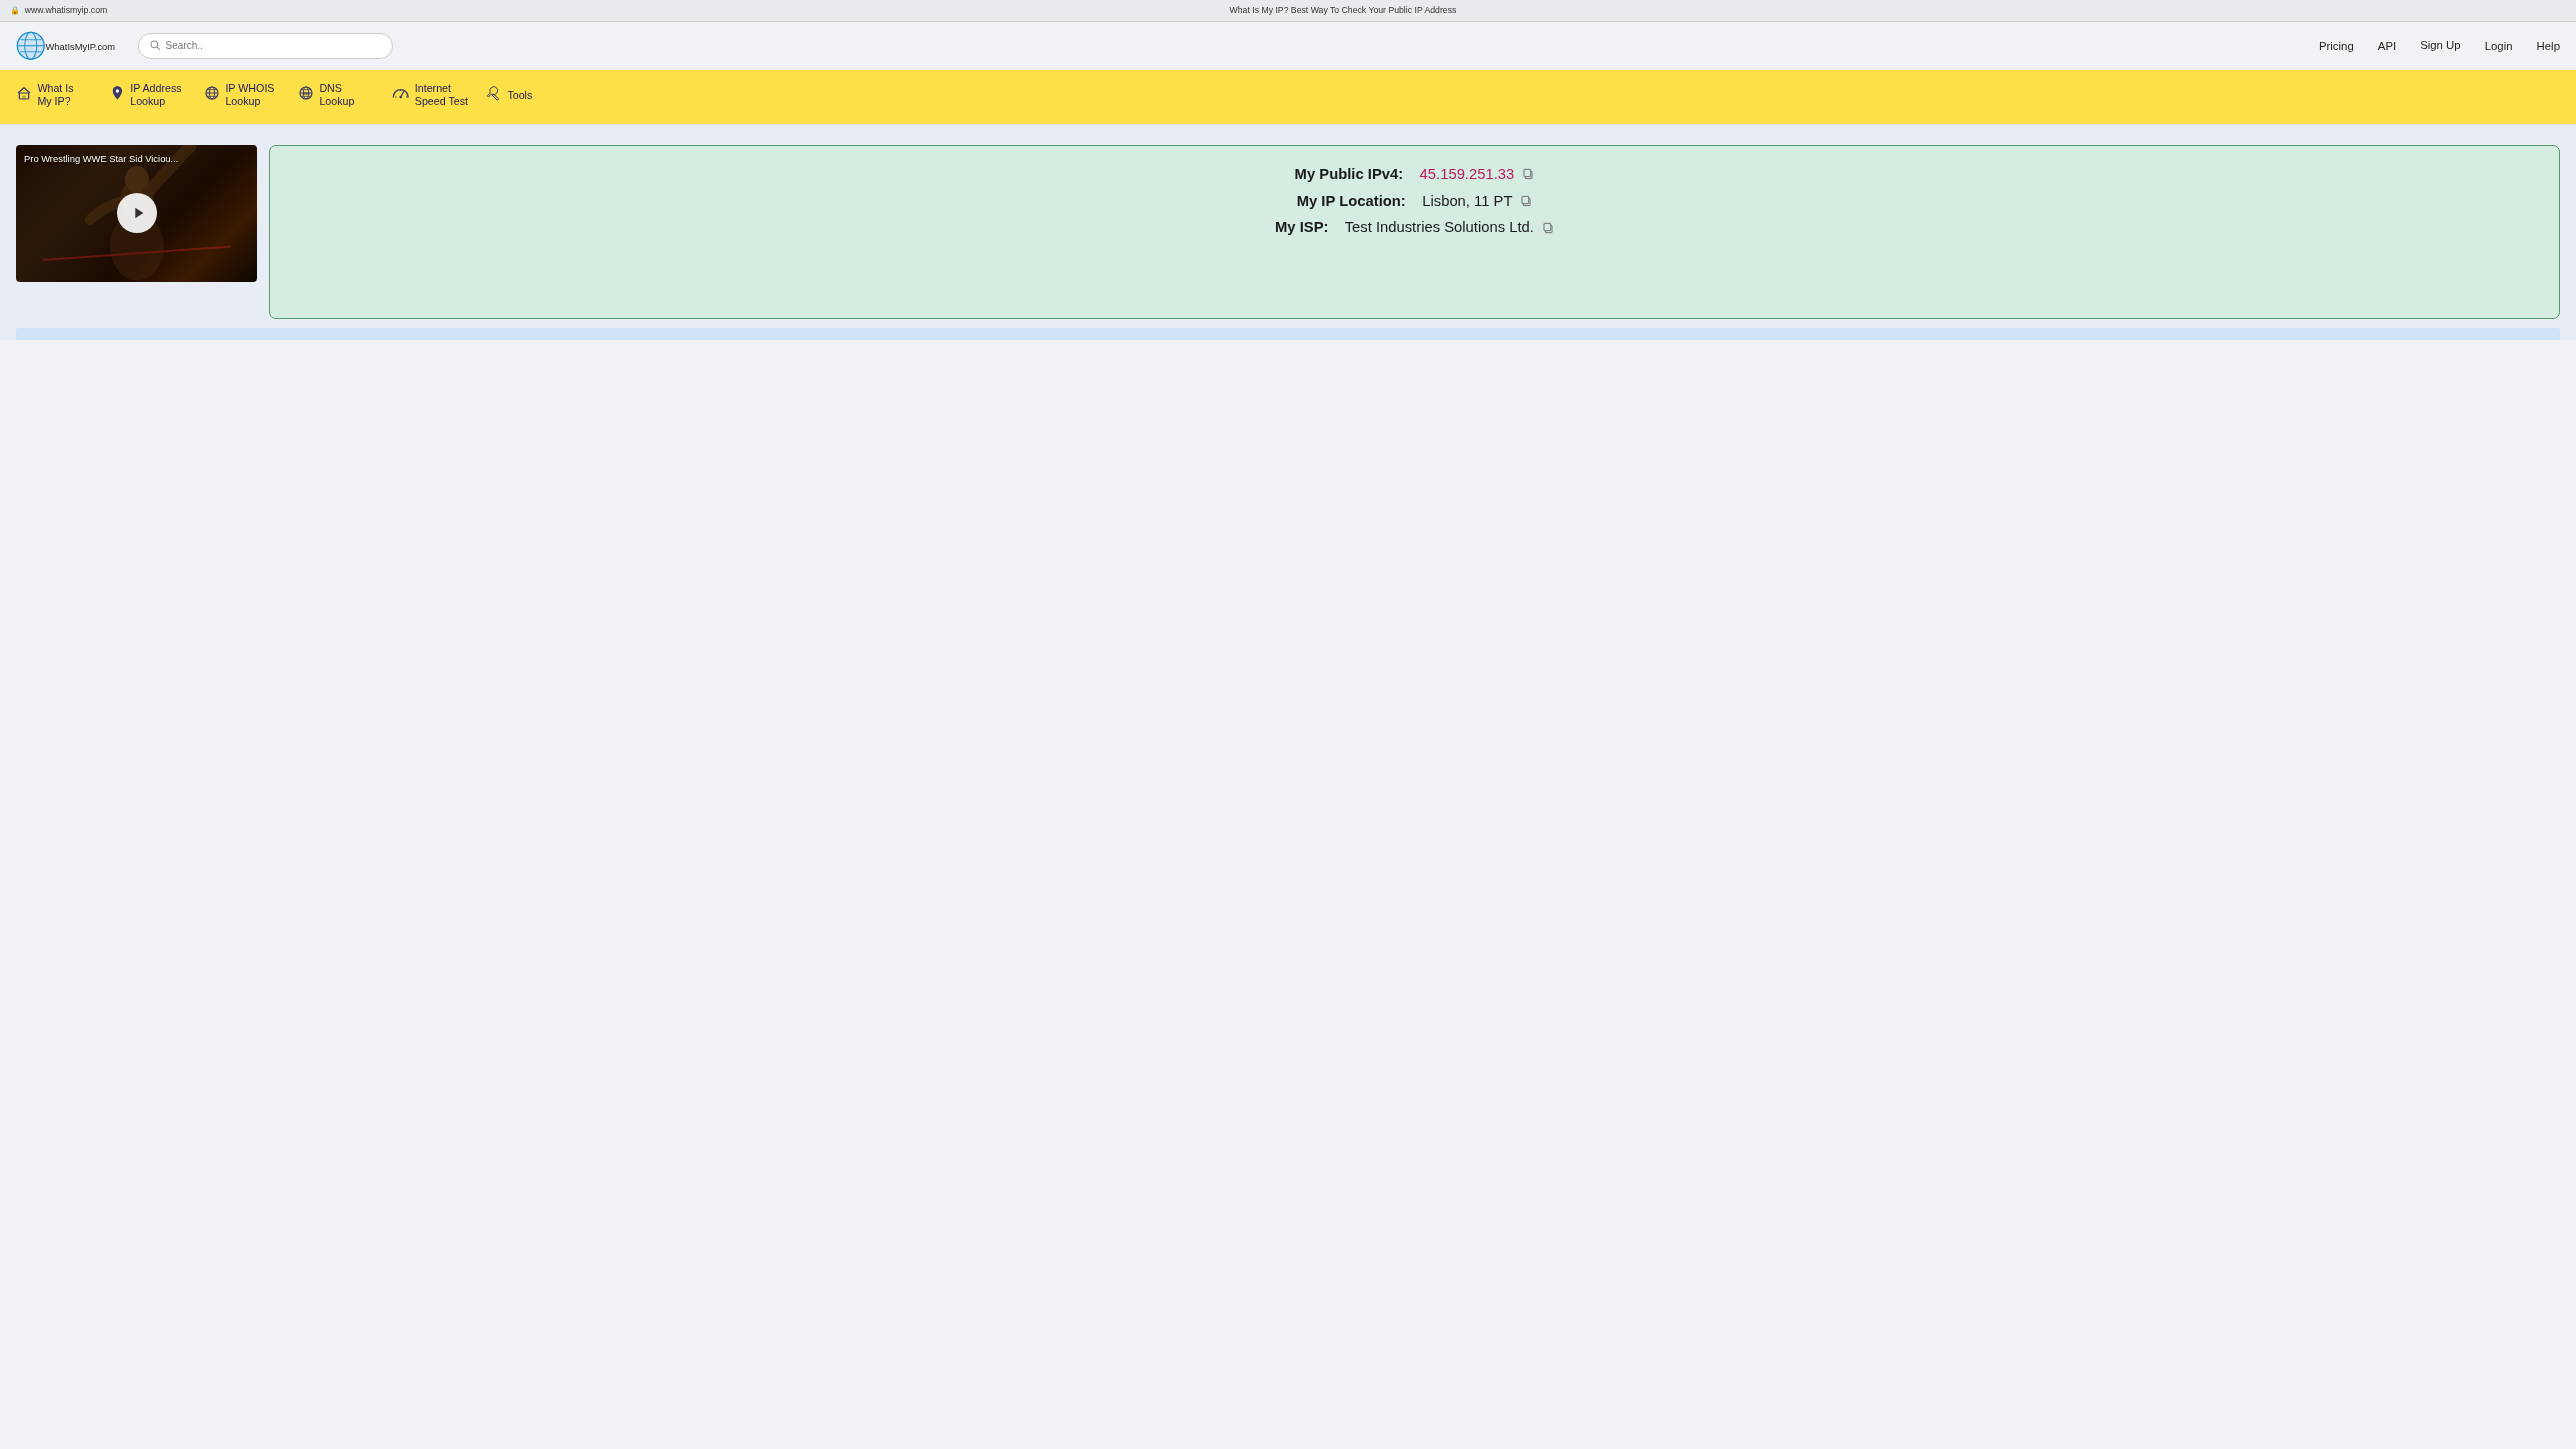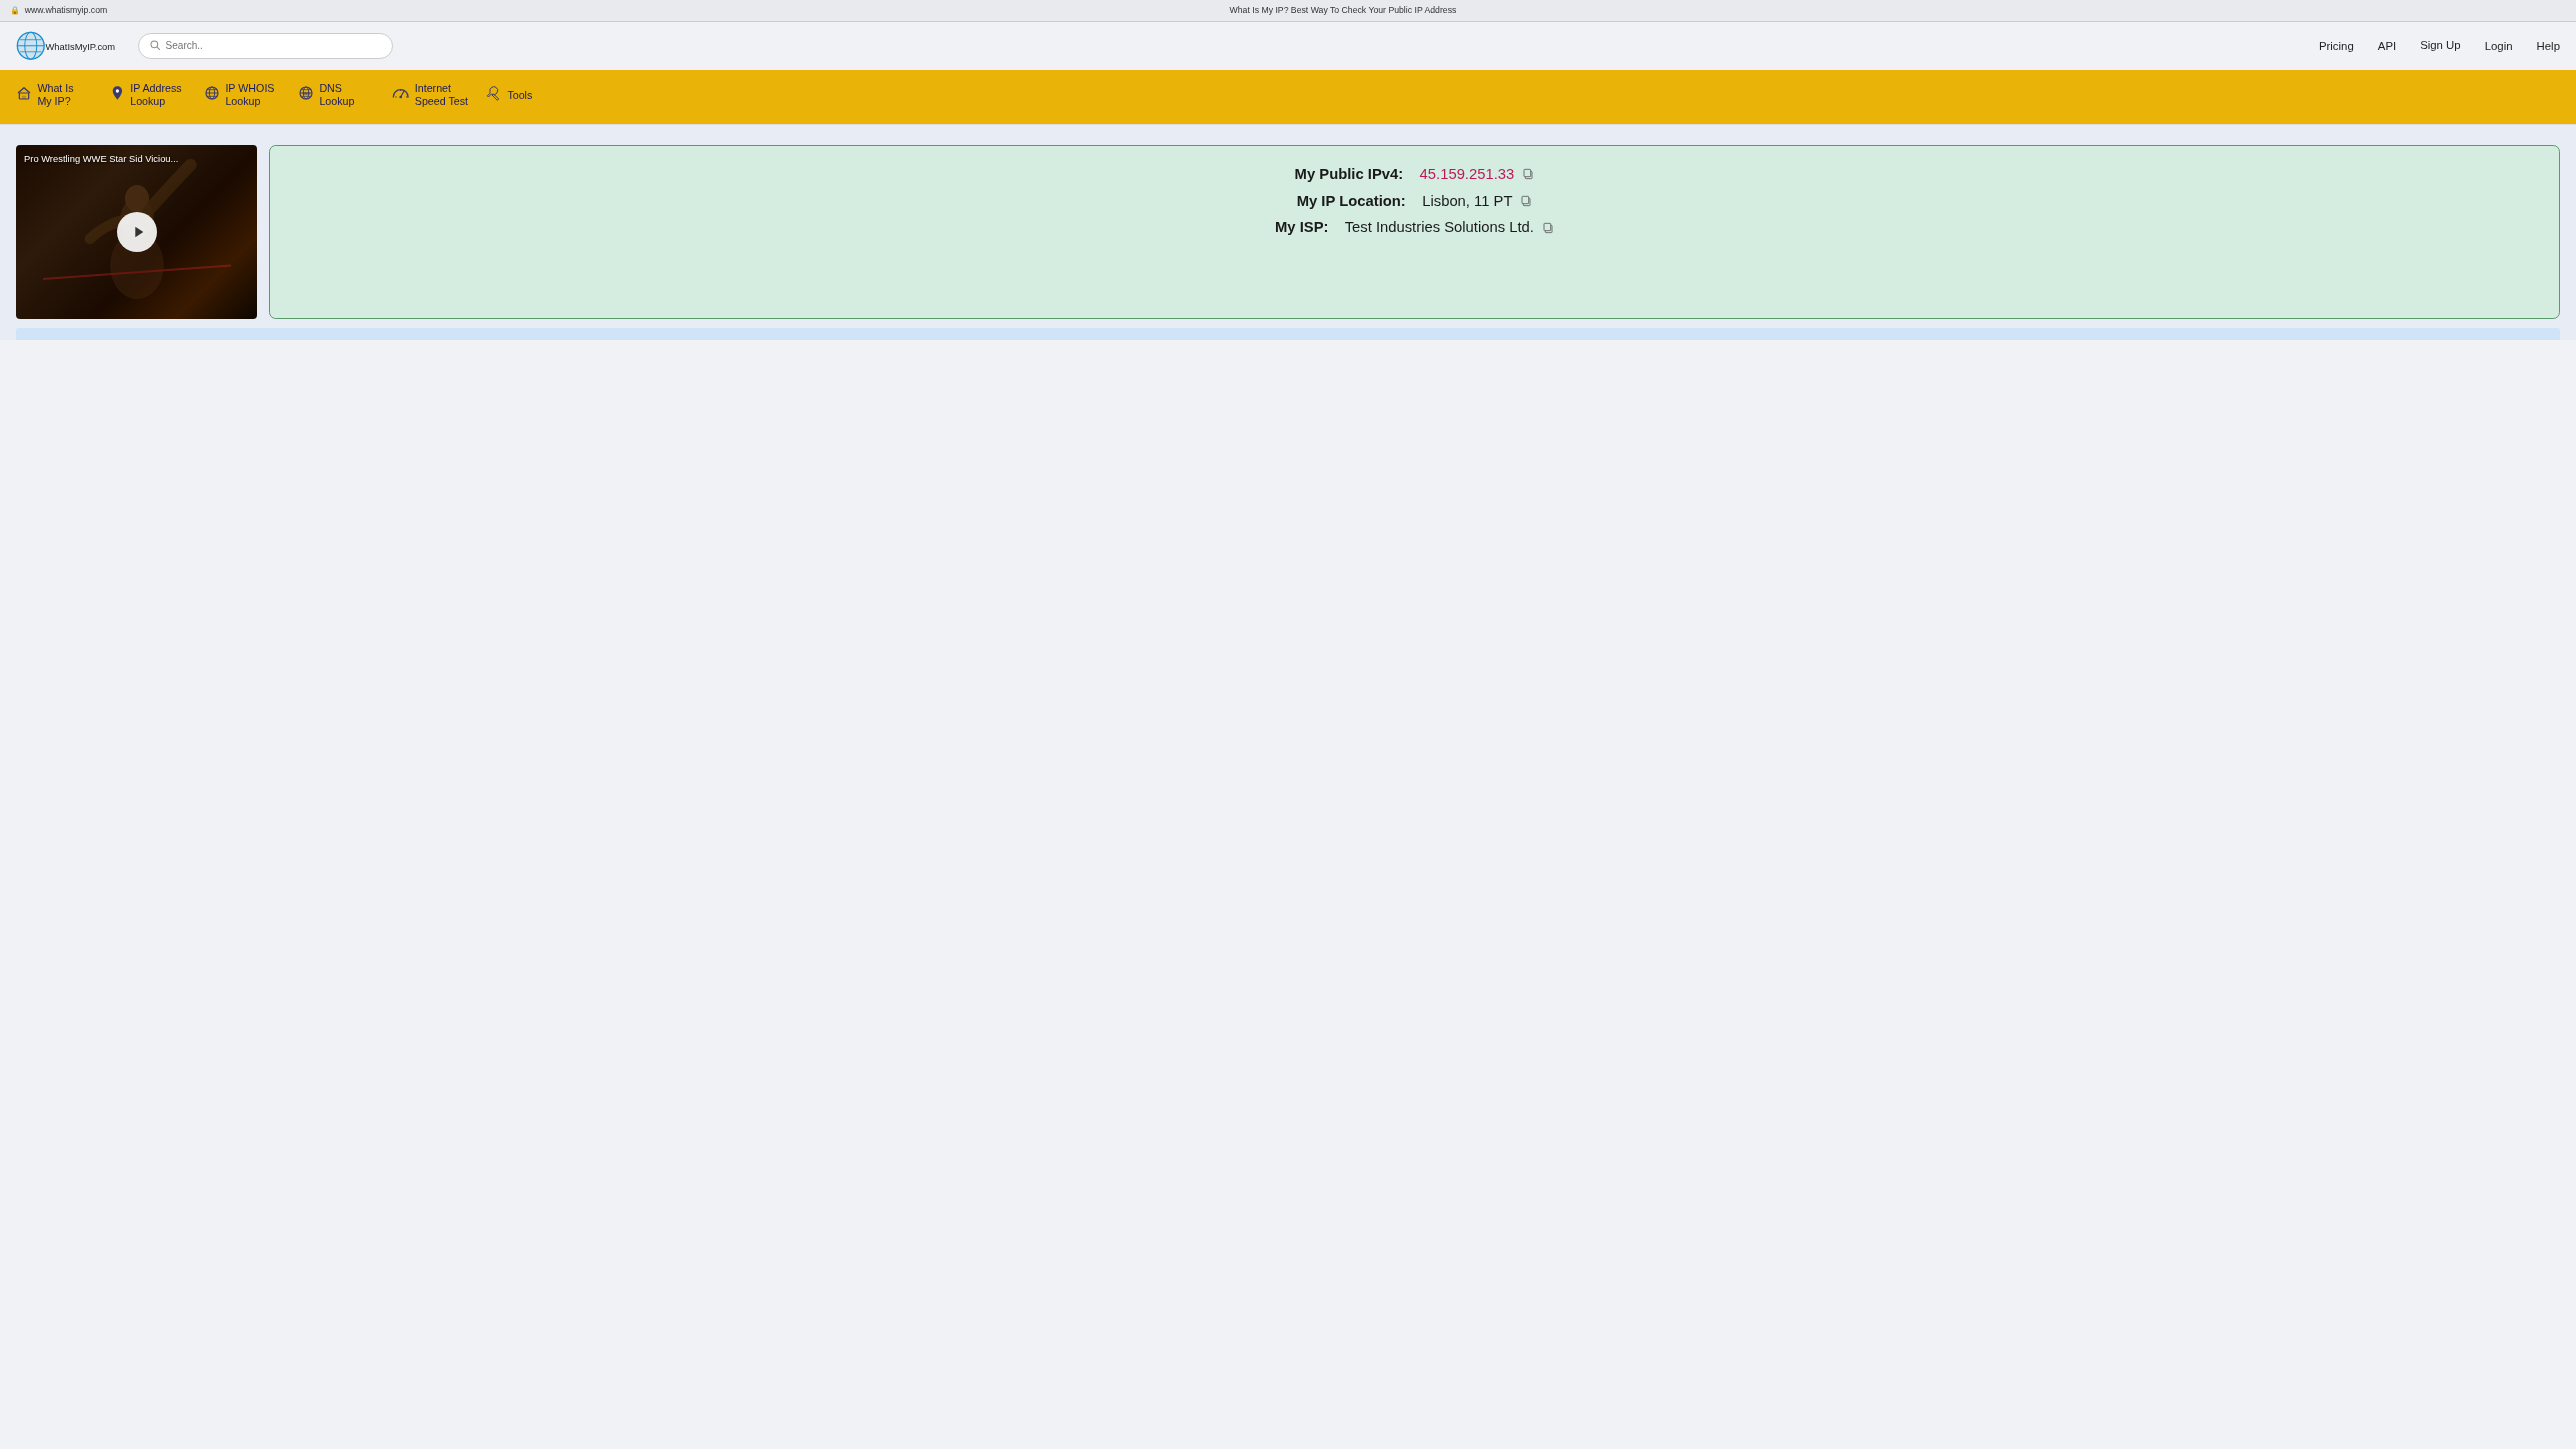--- a/index.html
+++ b/index.html
@@ -84,21 +84,21 @@
     .nav-item {
       font-size: 11.4px;
       color: #222;
       cursor: pointer;
       text-decoration: none;
       font-weight: 400;
     }
 
     
     .secondary-nav {
-      background: #eab308;
+      background: #fde047;
       padding: 6.7px 16px 10.7px 16px;
       display: flex;
       align-items: center;
       gap: 0;
       border-bottom: 0.7px solid #ddd;
     }
     .nav2-item {
       display: flex;
       align-items: center;
       gap: 5.4px;
@@ -119,21 +119,21 @@
     .content-row {
       display: flex;
       gap: 12px;
       align-items: flex-start;
     }
 
     
     .video-thumb {
       width: 241px;
       min-width: 215px;
-      height: 174px;
+      height: 137px;
       background: #0f766e;
       border-radius: 4px;
       position: relative;
       overflow: hidden;
       flex-shrink: 0;
     }
     .video-thumb .video-label {
       position: absolute;
       top: 8px;
       left: 8px;

